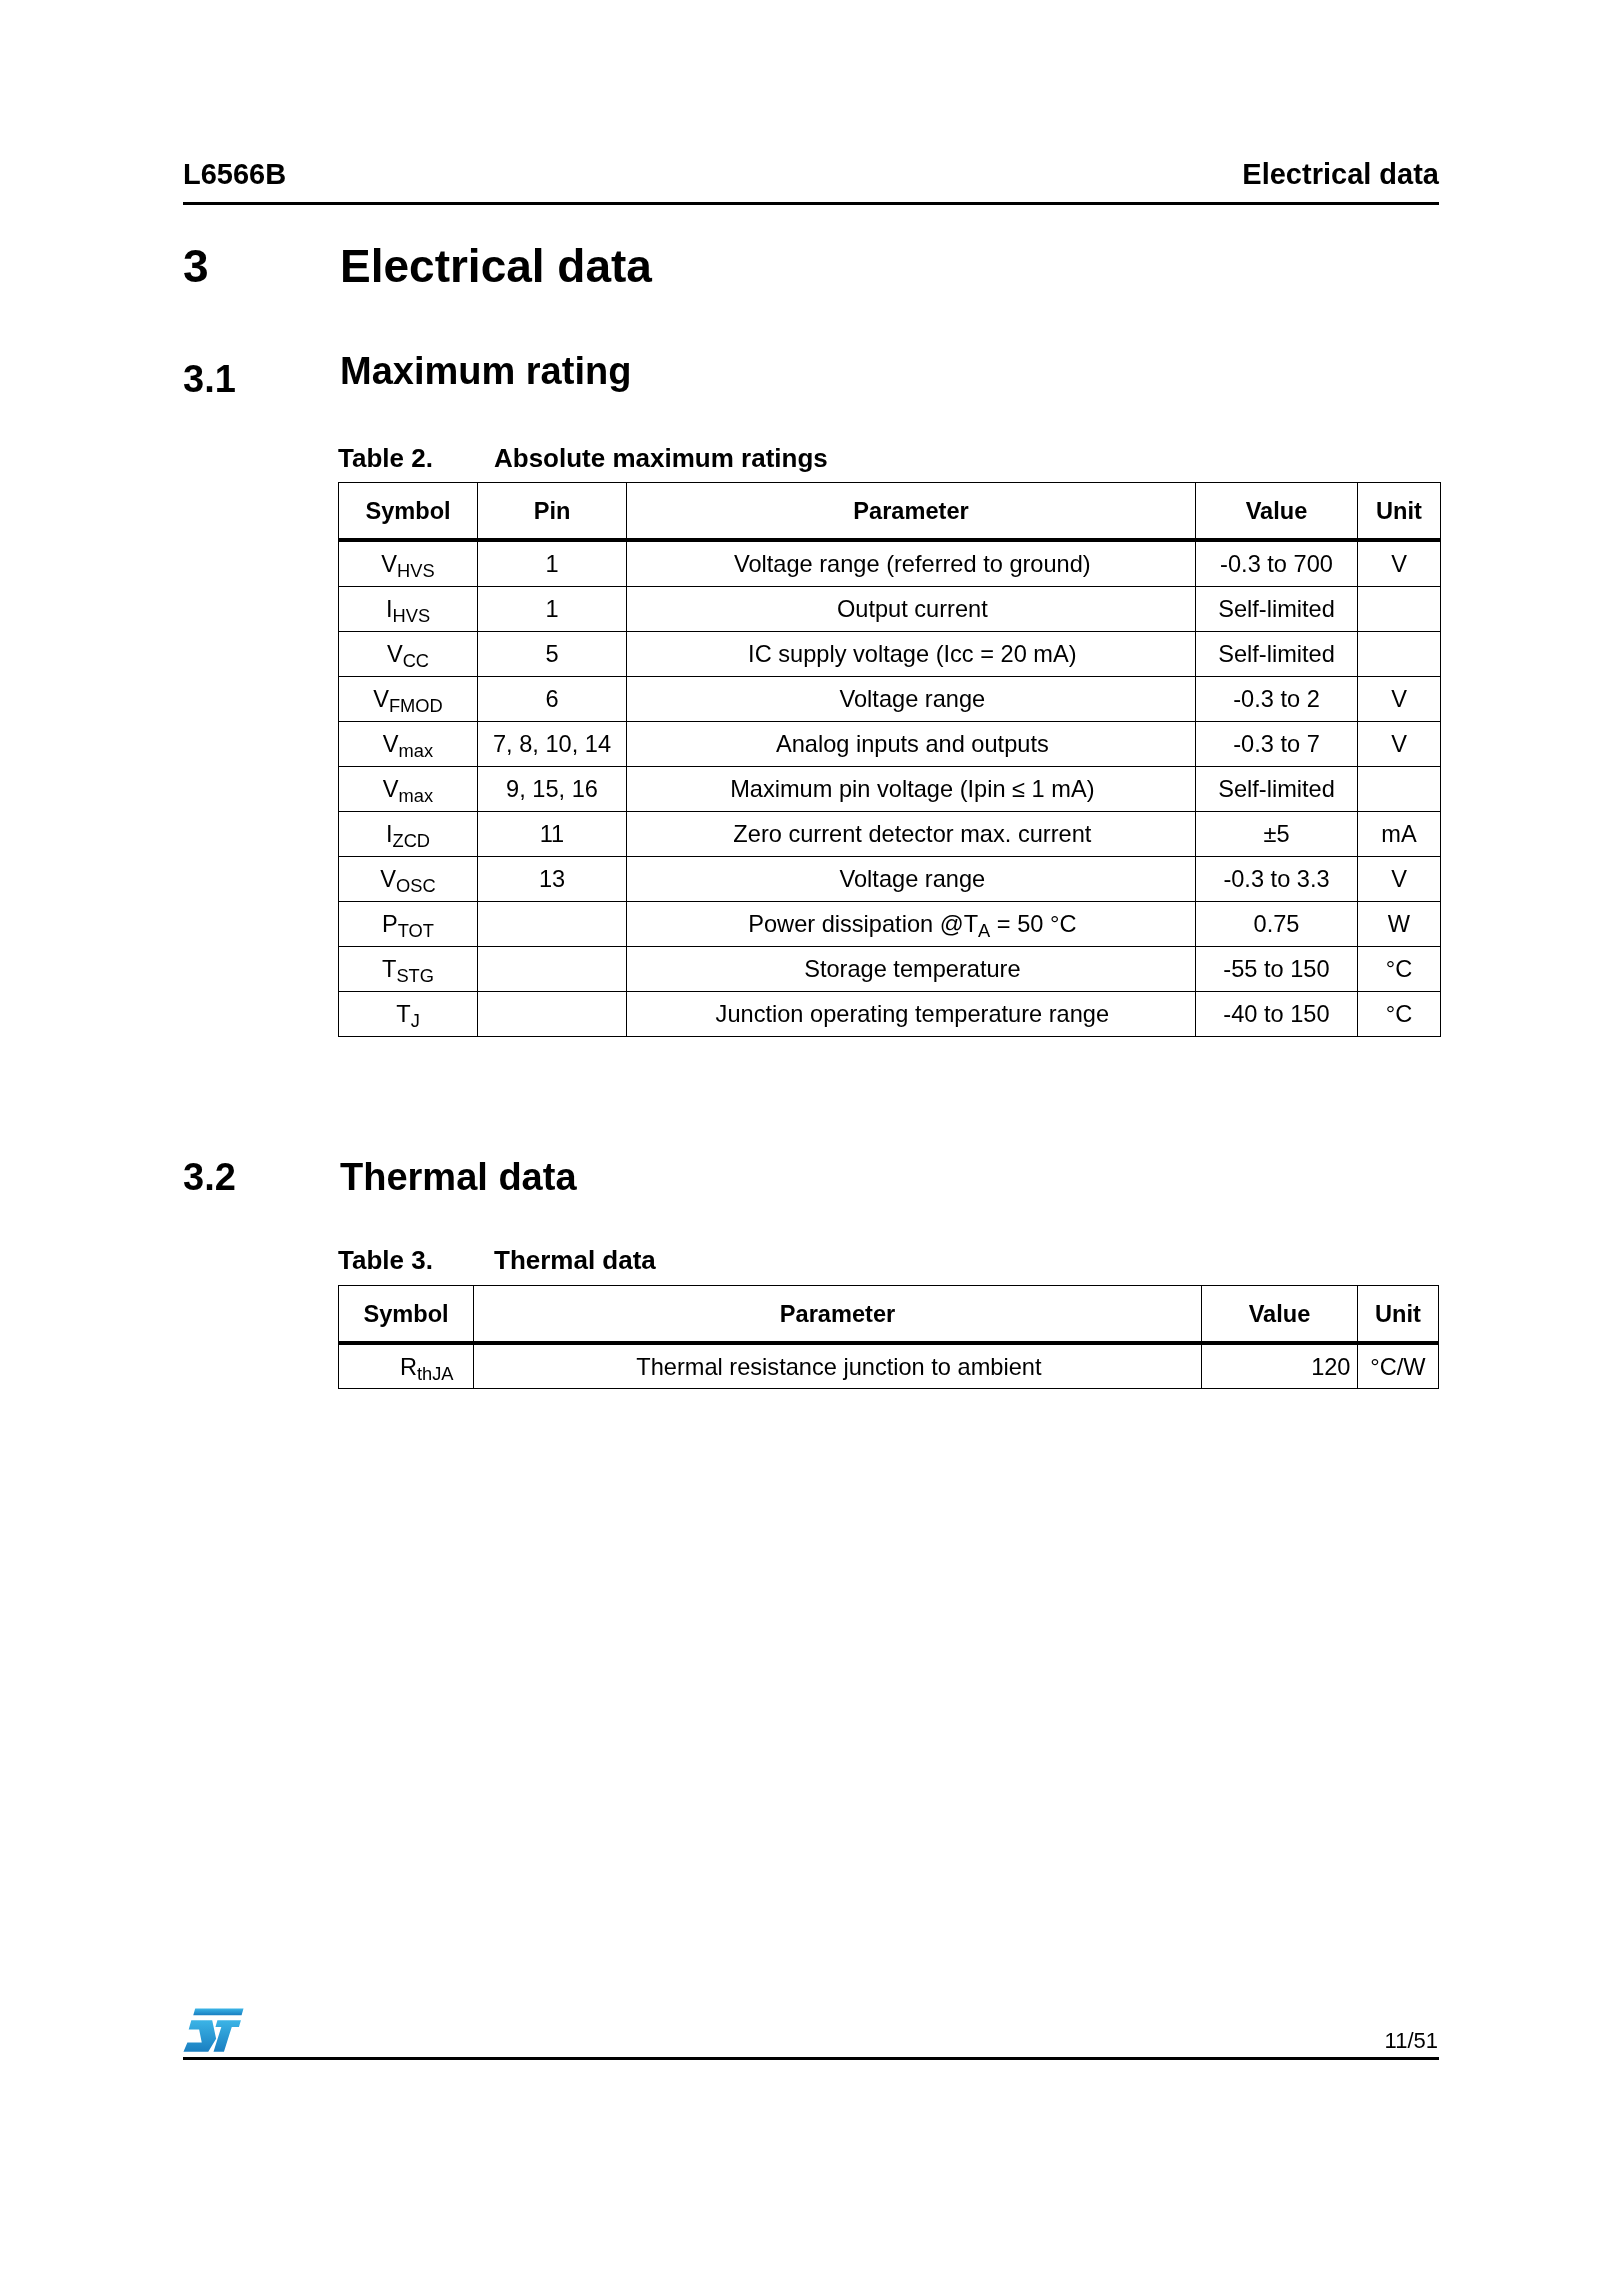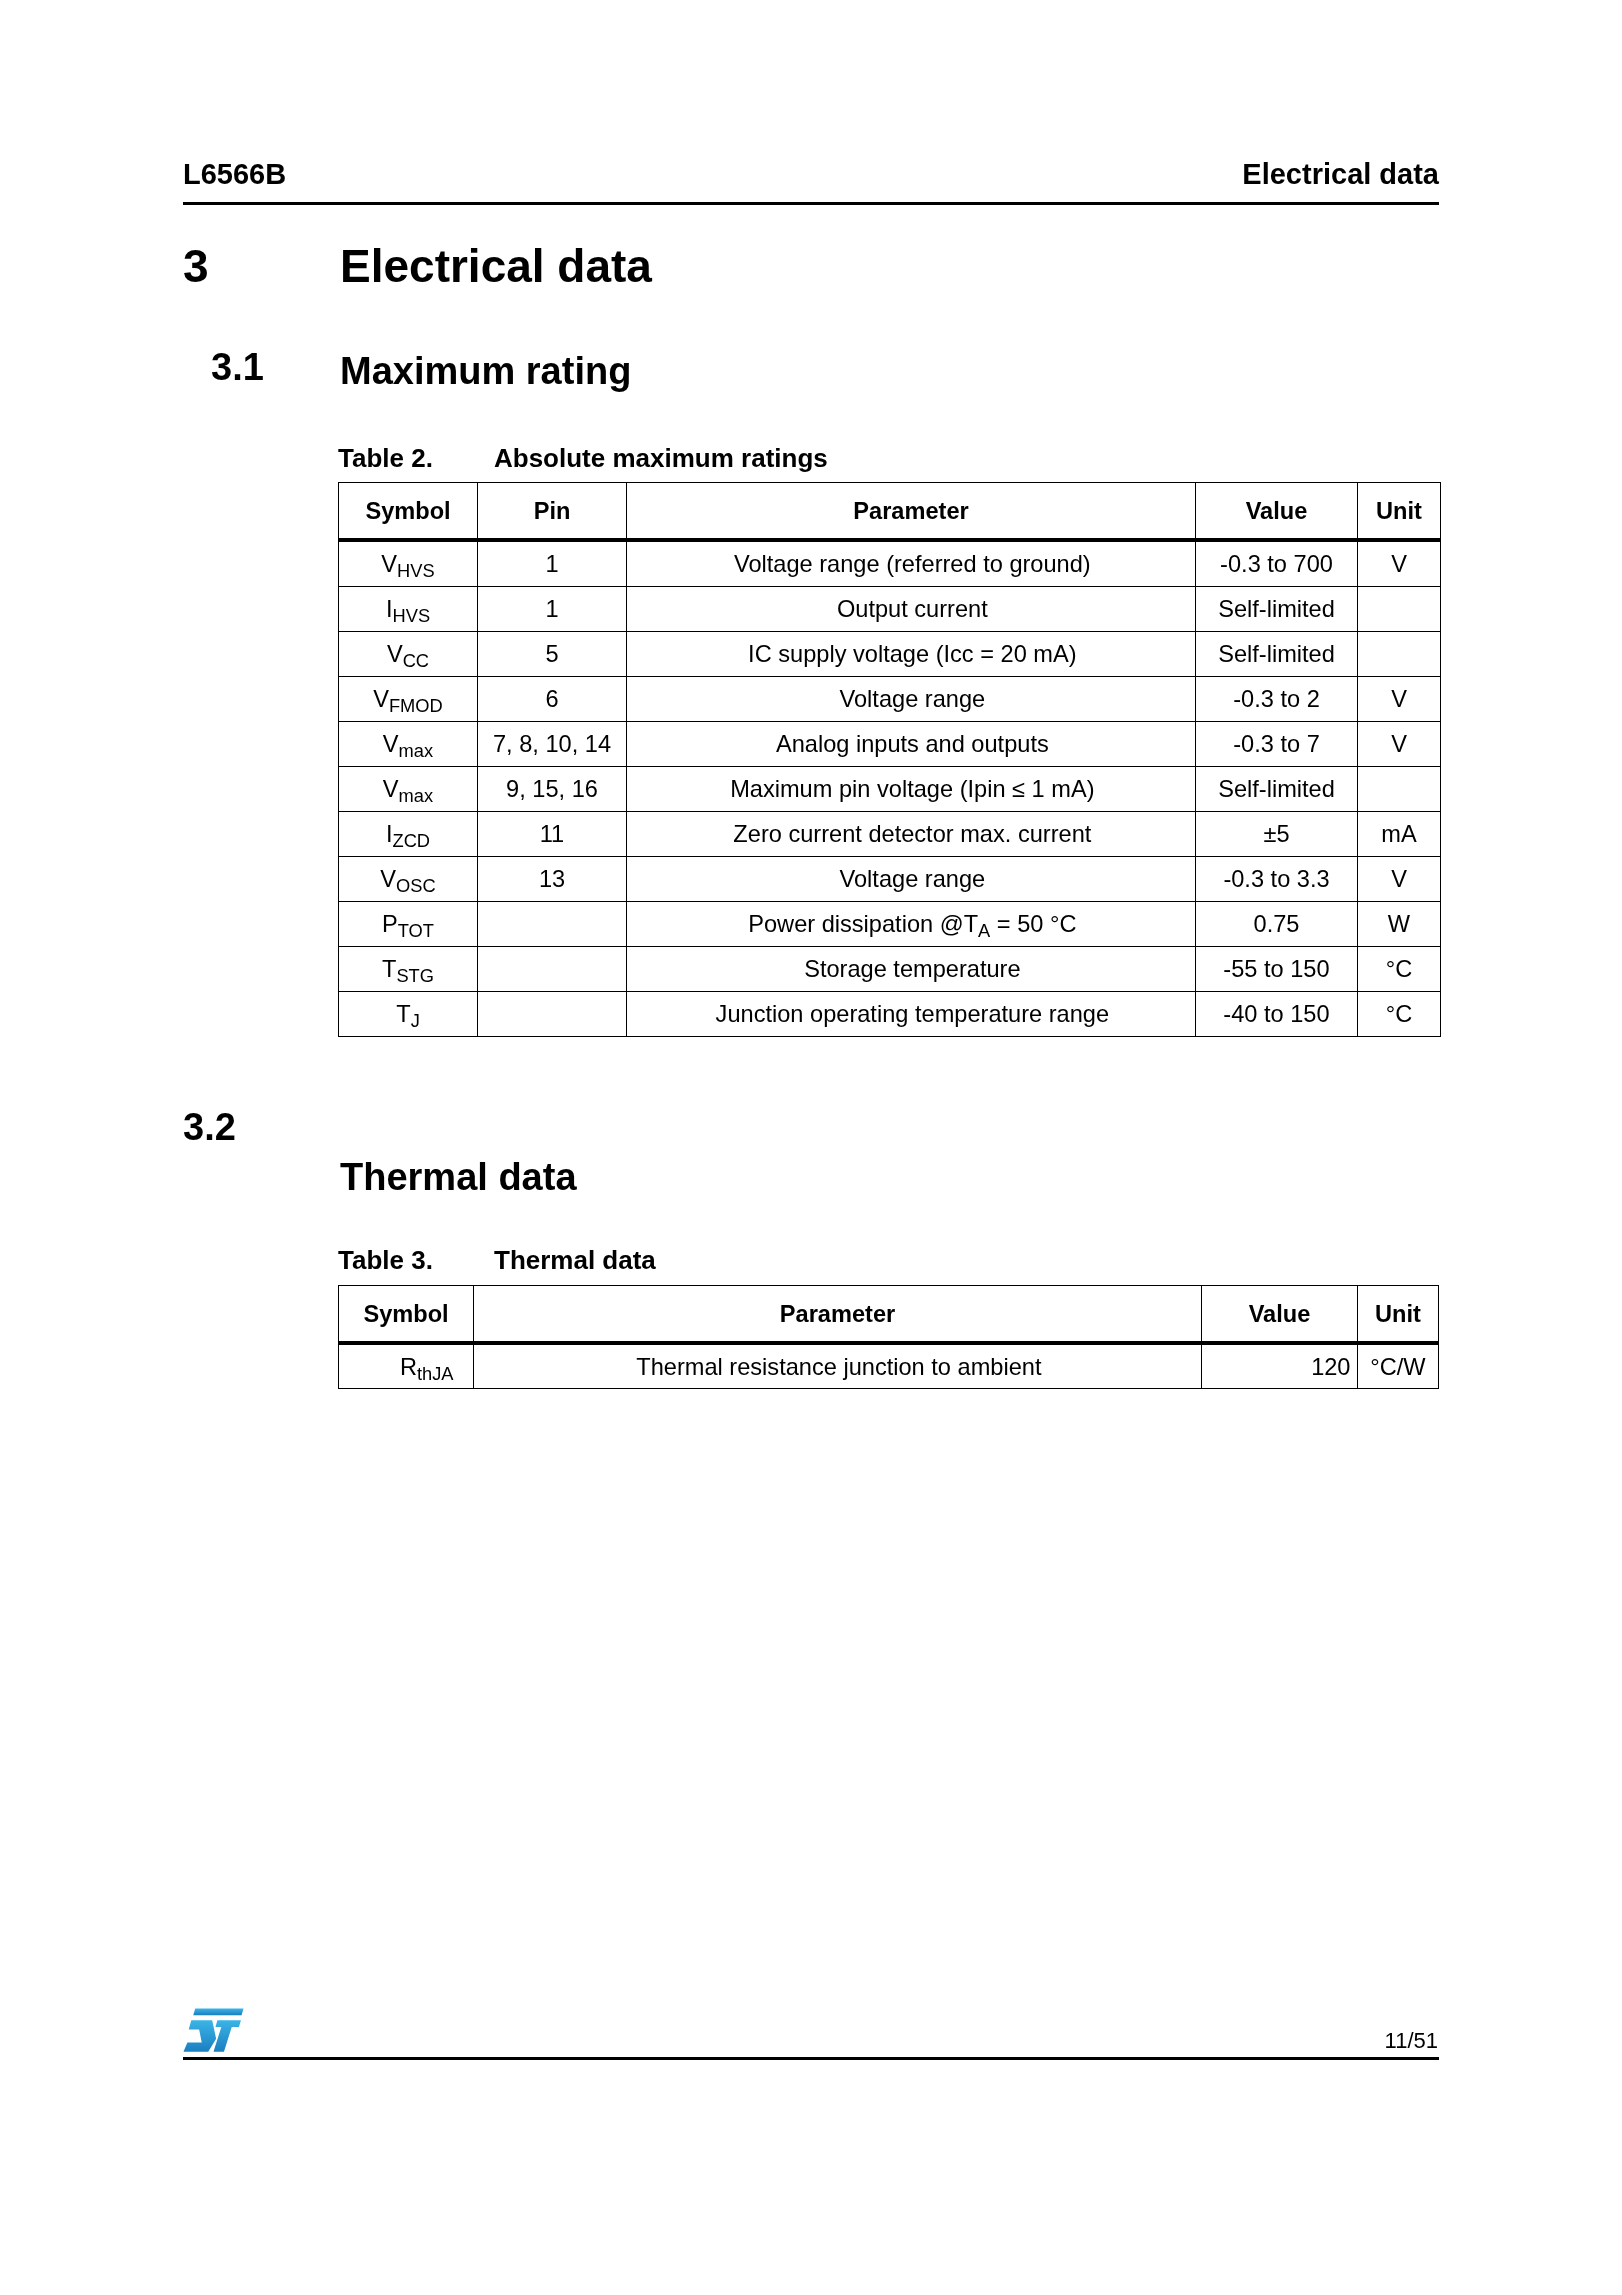--- a/index.html
+++ b/index.html
@@ -39,21 +39,21 @@
 </head>
 <body>
 
 <div class="abs hdr-left">L6566B</div>
 <div class="abs hdr-right">Electrical data</div>
 <div class="abs rule" style="top:202px;"></div>
 
 <div class="abs h1-num">3</div>
 <div class="abs h1-text">Electrical data</div>
 
-<div class="abs h2-num" style="top:348px;margin-left:28px;">3.1</div>
+<div class="abs h2-num" style="top:360px;">3.1</div>
 <div class="abs h2-text" style="top:352px;">Maximum rating</div>
 
 <div class="abs caption" style="top:445px;">
   <span class="cap-num">Table 2.</span><span>Absolute maximum ratings</span>
 </div>
 
 <table class="dt" style="left:338px; top:482px; width:1102px;">
   <colgroup>
     <col style="width:139px">
       <col style="width:149px">
@@ -144,21 +144,21 @@
       <tr>
         <td><span>T</span><sub>J</sub></td>
         <td></td>
         <td class="param"><span>Junction operating temperature range</span></td>
         <td>-40 to 150</td>
         <td>°C</td>
       </tr>
     </tbody>
 </table>
 
-<div class="abs h2-num" style="top:1108px;">3.2</div>
+<div class="abs h2-num" style="top:1158px;">3.2</div>
 <div class="abs h2-text" style="top:1158px;">Thermal data</div>
 
 <div class="abs caption" style="top:1247px;">
   <span class="cap-num">Table 3.</span><span>Thermal data</span>
 </div>
 
 <table class="dt" style="left:338px; top:1285px; width:1101px;">
   <colgroup>
     <col style="width:135px">
       <col style="width:728px">

